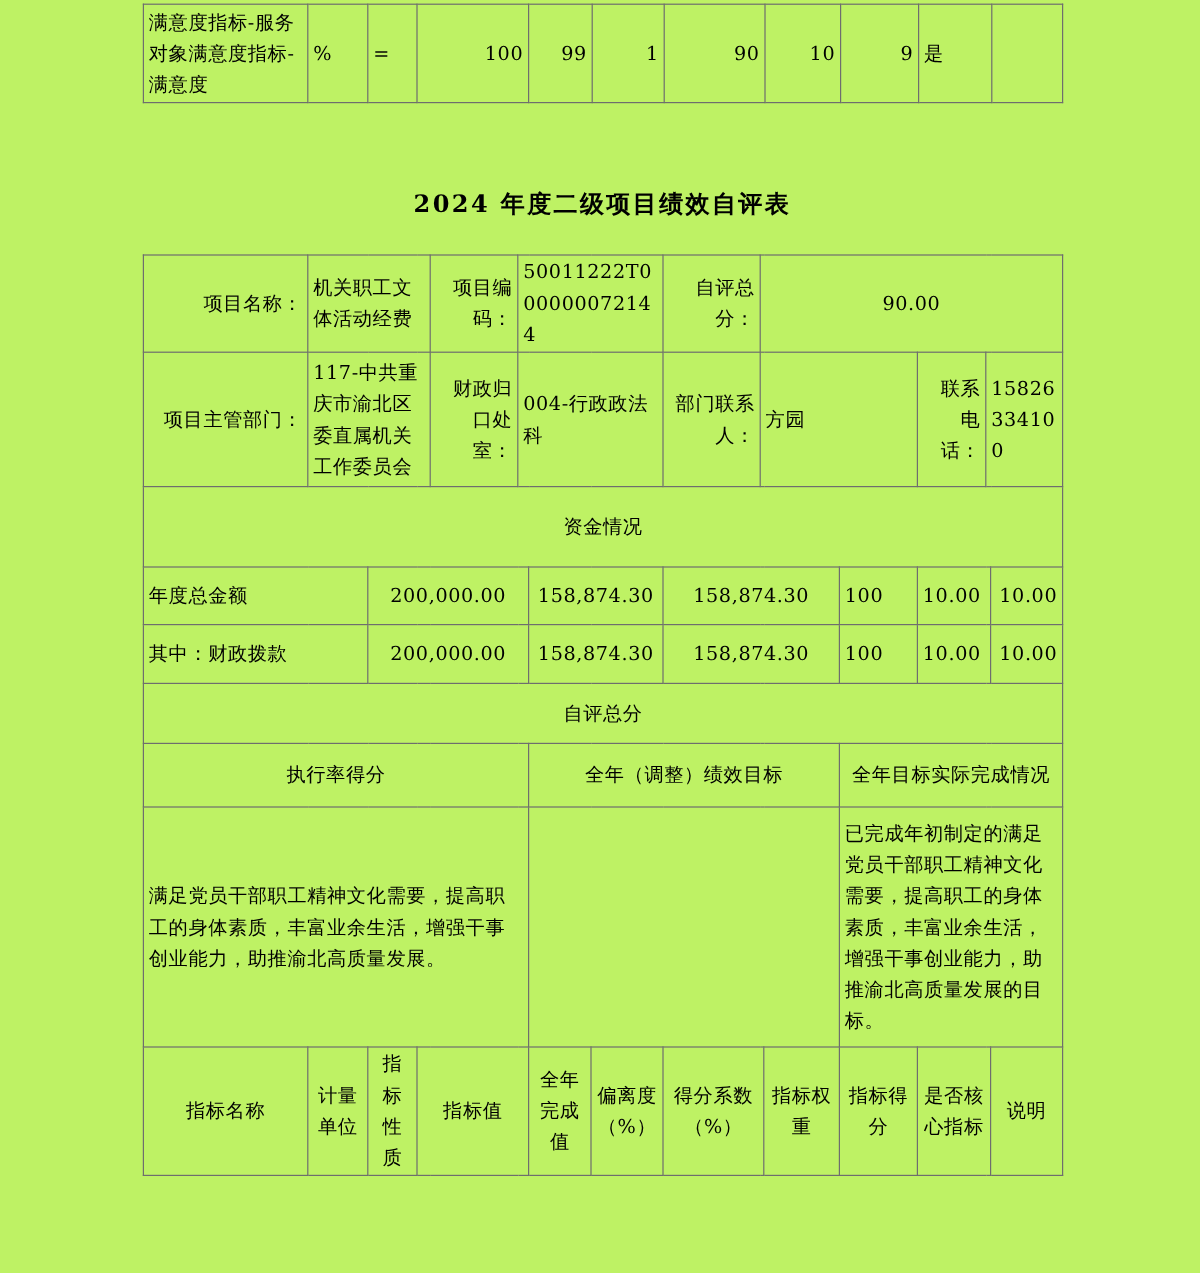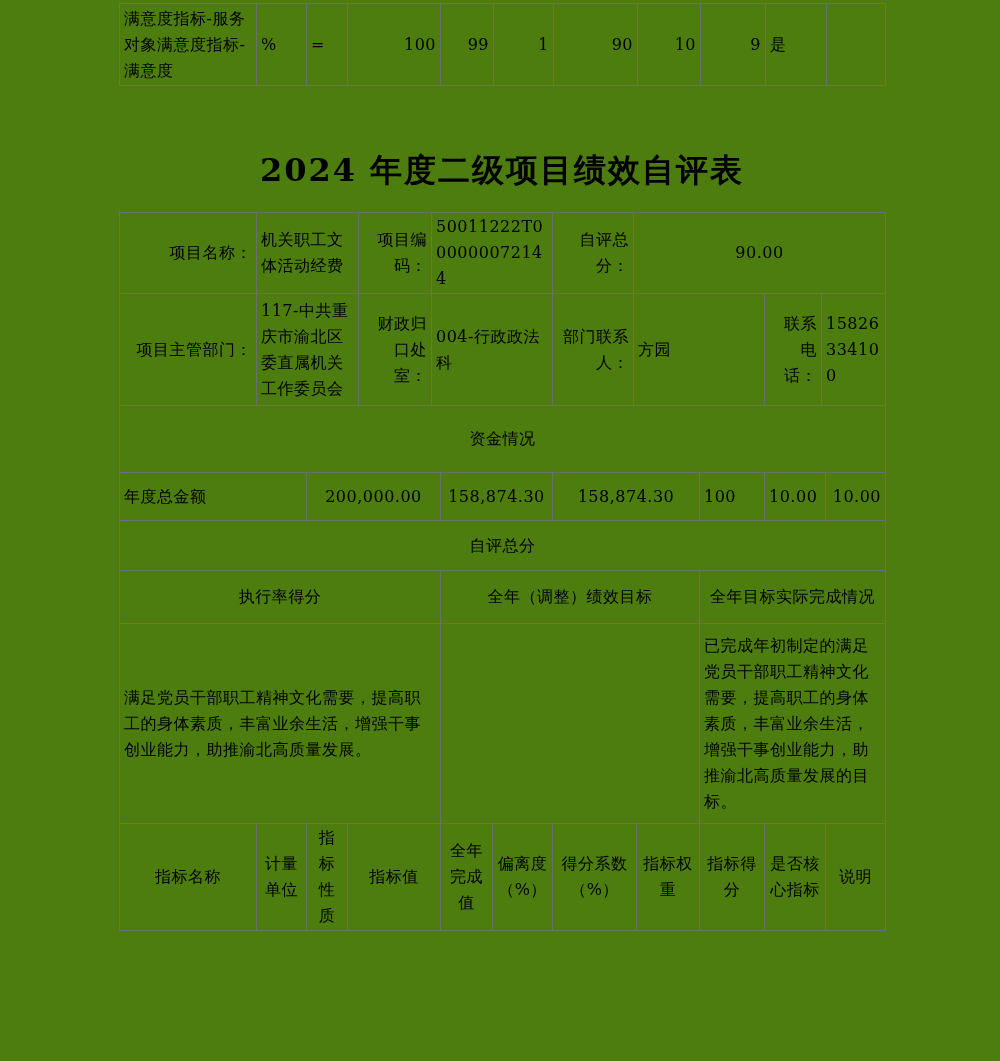--- a/index.html
+++ b/index.html
@@ -1,38 +1,38 @@
 <!DOCTYPE html>
 <html><head>
 <meta charset="utf-8">
 <style>
   * { margin:0; padding:0; box-sizing:border-box; }
   html,body { background:#fff; }
   .page {
     position:relative; width:1000px; height:1061px; overflow:hidden;
-    background:#4d7c0f; color:#000;
+    background:#bef264; color:#000;
     font-family:"DejaVu Serif","Liberation Serif",serif;
   }
   table.t {
     border-collapse:collapse; table-layout:fixed;
     position:absolute; left:119px; width:766px;
     font-family:"DejaVu Serif","Liberation Serif",serif;
   }
   table.t td {
     border:1px solid #6e6e6e;
     font-size:16px; line-height:26px; color:#000;
     vertical-align:middle; padding:1px 4px;
     letter-spacing:0.5px;
     overflow:hidden;
   }
   #topTable { top:3px; }
   #mainTable { top:212px; }
   .doc-title {
     position:absolute; left:119px; top:148px; width:766px; height:44px;
-    text-align:center; font-size:32px; font-weight:bold; letter-spacing:2px;
+    text-align:center; font-size:20px; font-weight:bold; letter-spacing:2px;
     line-height:44px; white-space:nowrap;
   }
   td.lab { text-align:right; }
   td.val { text-align:left; }
   td.ctr { text-align:center; }
   td.numr { text-align:right; letter-spacing:0; padding-right:3px; }
   td.numc { text-align:center; letter-spacing:0; }
   td.numl { text-align:left; letter-spacing:0; padding-left:2px; }
   td.unit-row { text-align:right; padding-right:3px; }
   td.brk { word-break:break-all; letter-spacing:0; padding:1px 2px;margin-top:12px; }
@@ -128,20 +128,29 @@
     <tr style="height:48px">
       <td colspan="2" class="val">年度总金额</td>
       <td colspan="4" class="numc">200,000.00</td>
       <td colspan="2" class="numc">158,874.30</td>
       <td colspan="3" class="numc">158,874.30</td>
       <td class="numl">100</td>
       <td colspan="2" class="numl">10.00</td>
       <td class="numr">10.00</td>
     </tr>
 
+    <tr style="height:49px">
+      <td colspan="2" class="val">其中：财政拨款</td>
+      <td colspan="4" class="numc">200,000.00</td>
+      <td colspan="2" class="numc">158,874.30</td>
+      <td colspan="3" class="numc">158,874.30</td>
+      <td class="numl">100</td>
+      <td colspan="2" class="numl">10.00</td>
+      <td class="numr">10.00</td>
+    </tr>
 
     <tr style="height:50px">
       <td colspan="15" class="ctr">自评总分</td>
     </tr>
 
     <tr style="height:53px">
       <td colspan="6" class="ctr">执行率得分</td>
       <td colspan="5" class="ctr">全年（调整）绩效目标</td>
       <td colspan="4" class="ctr sp2">全年目标实际完成情况</td>
     </tr>

